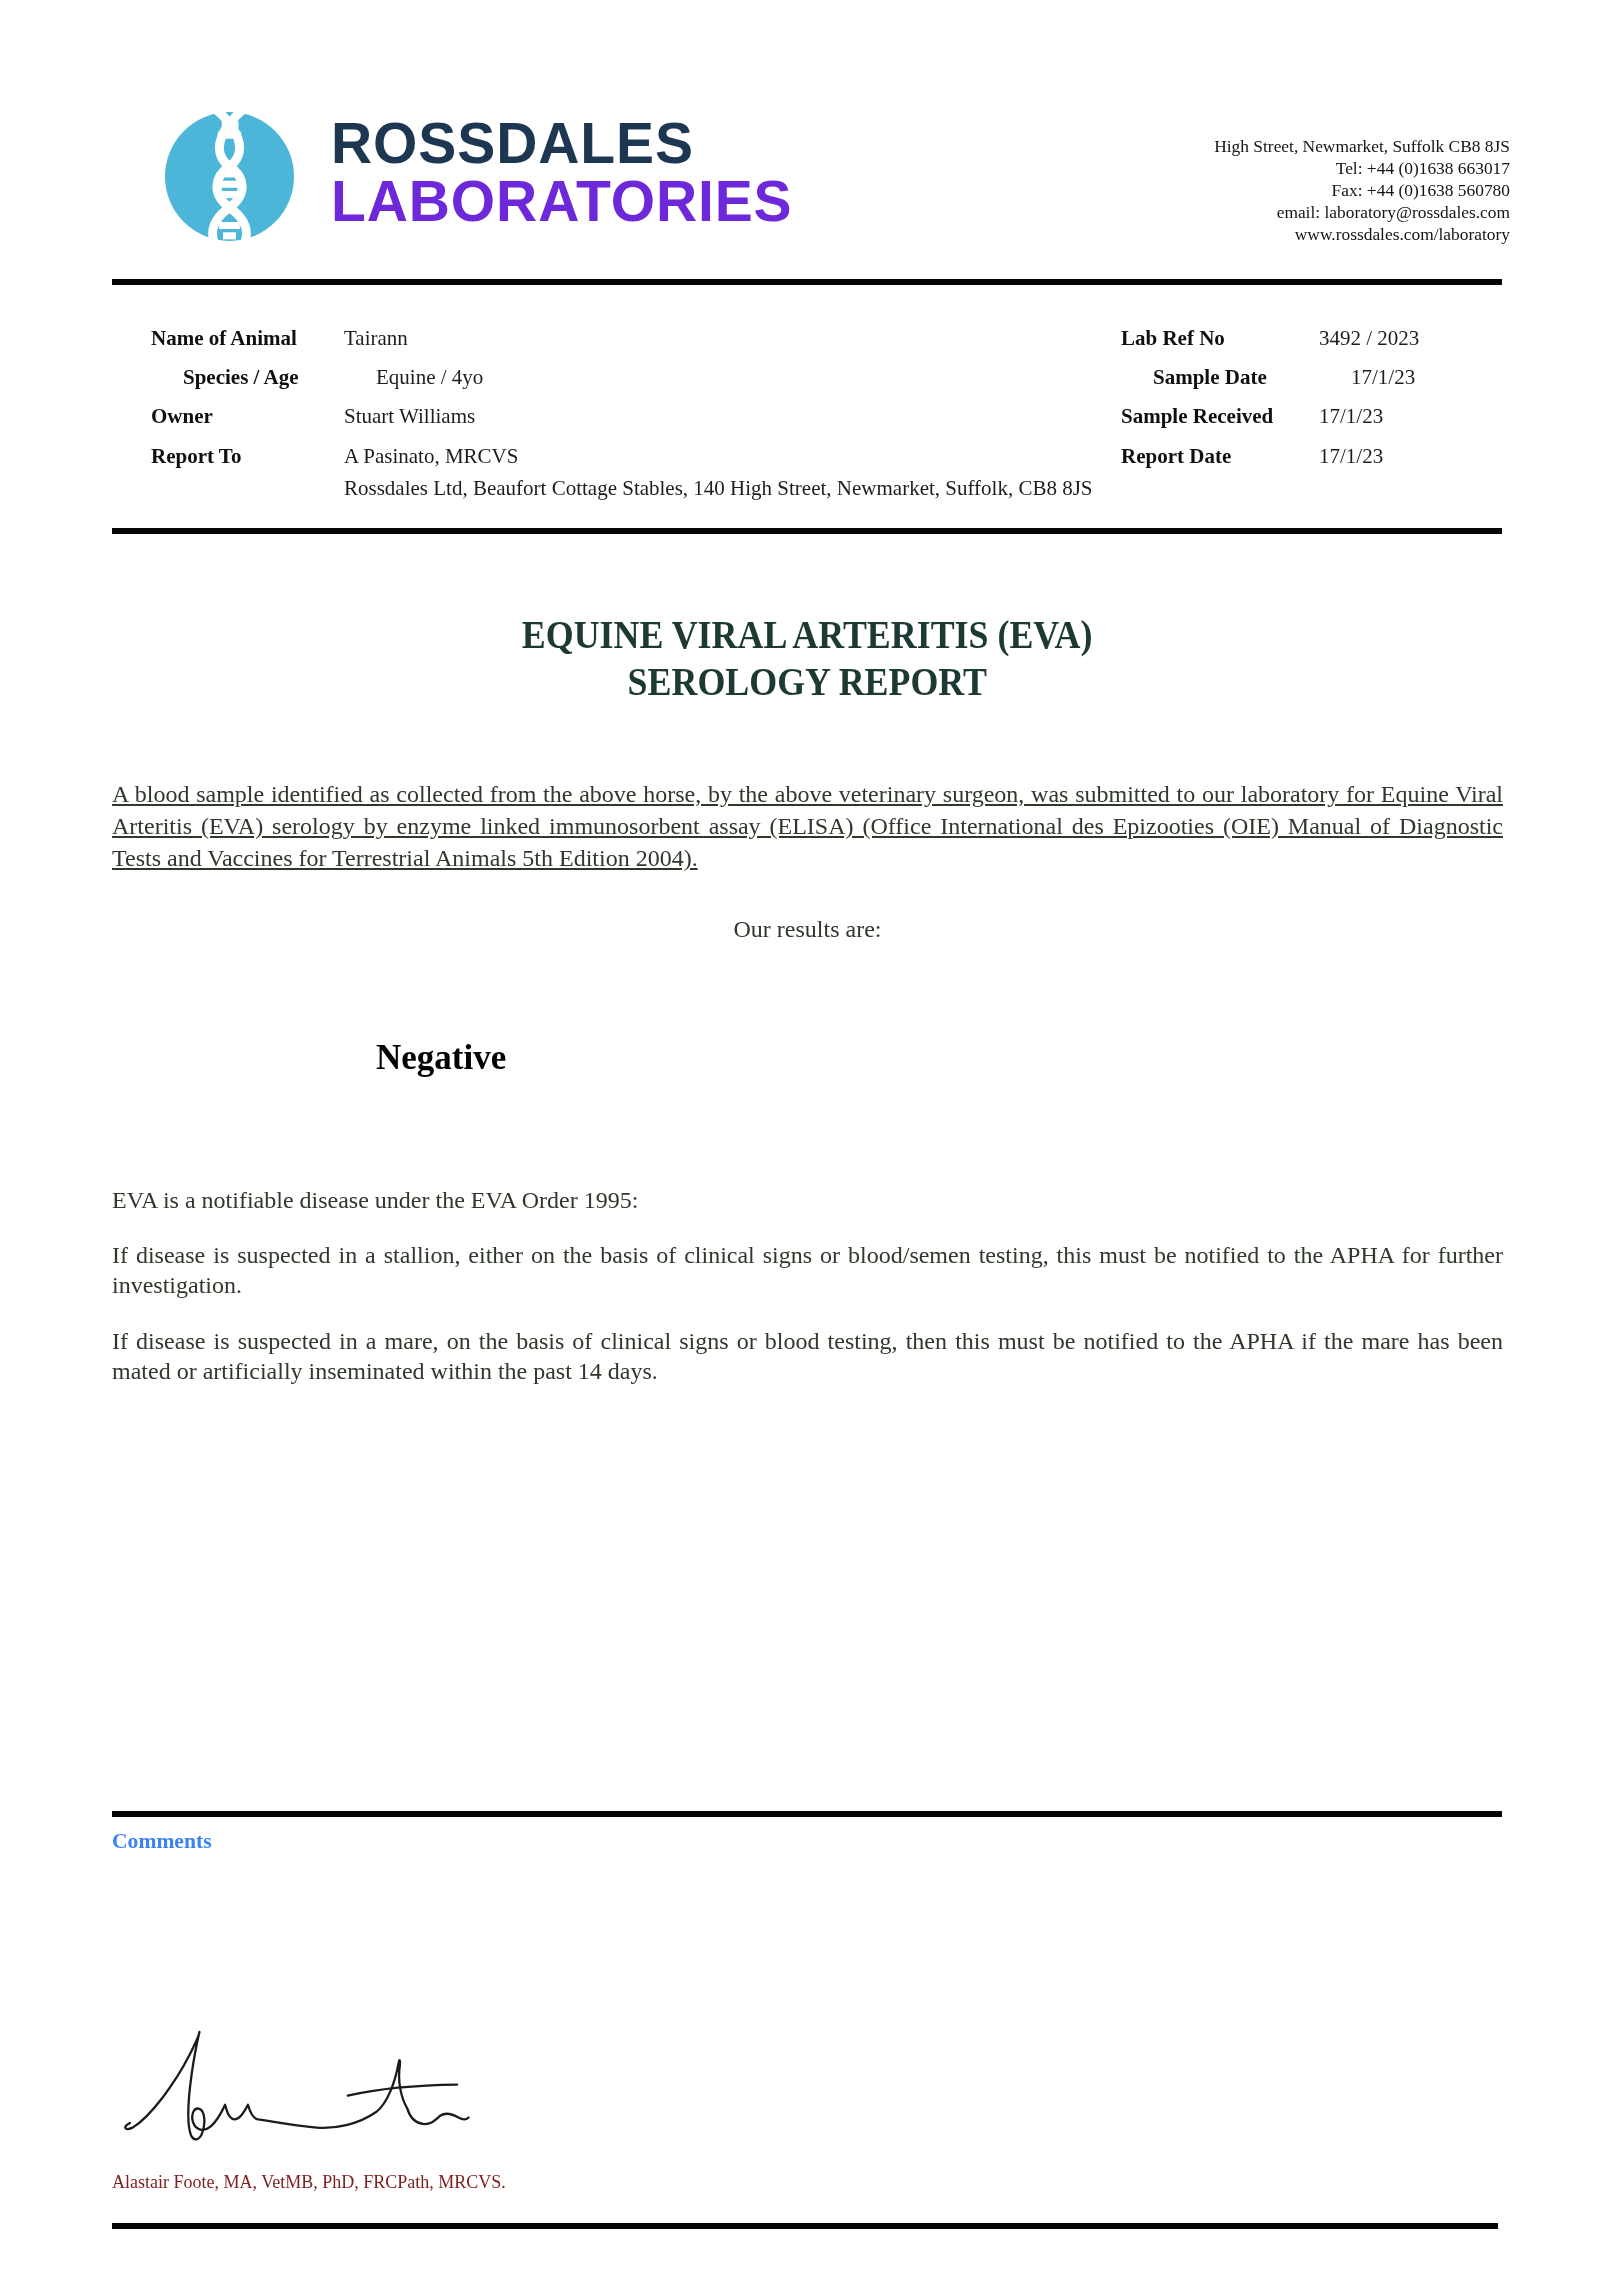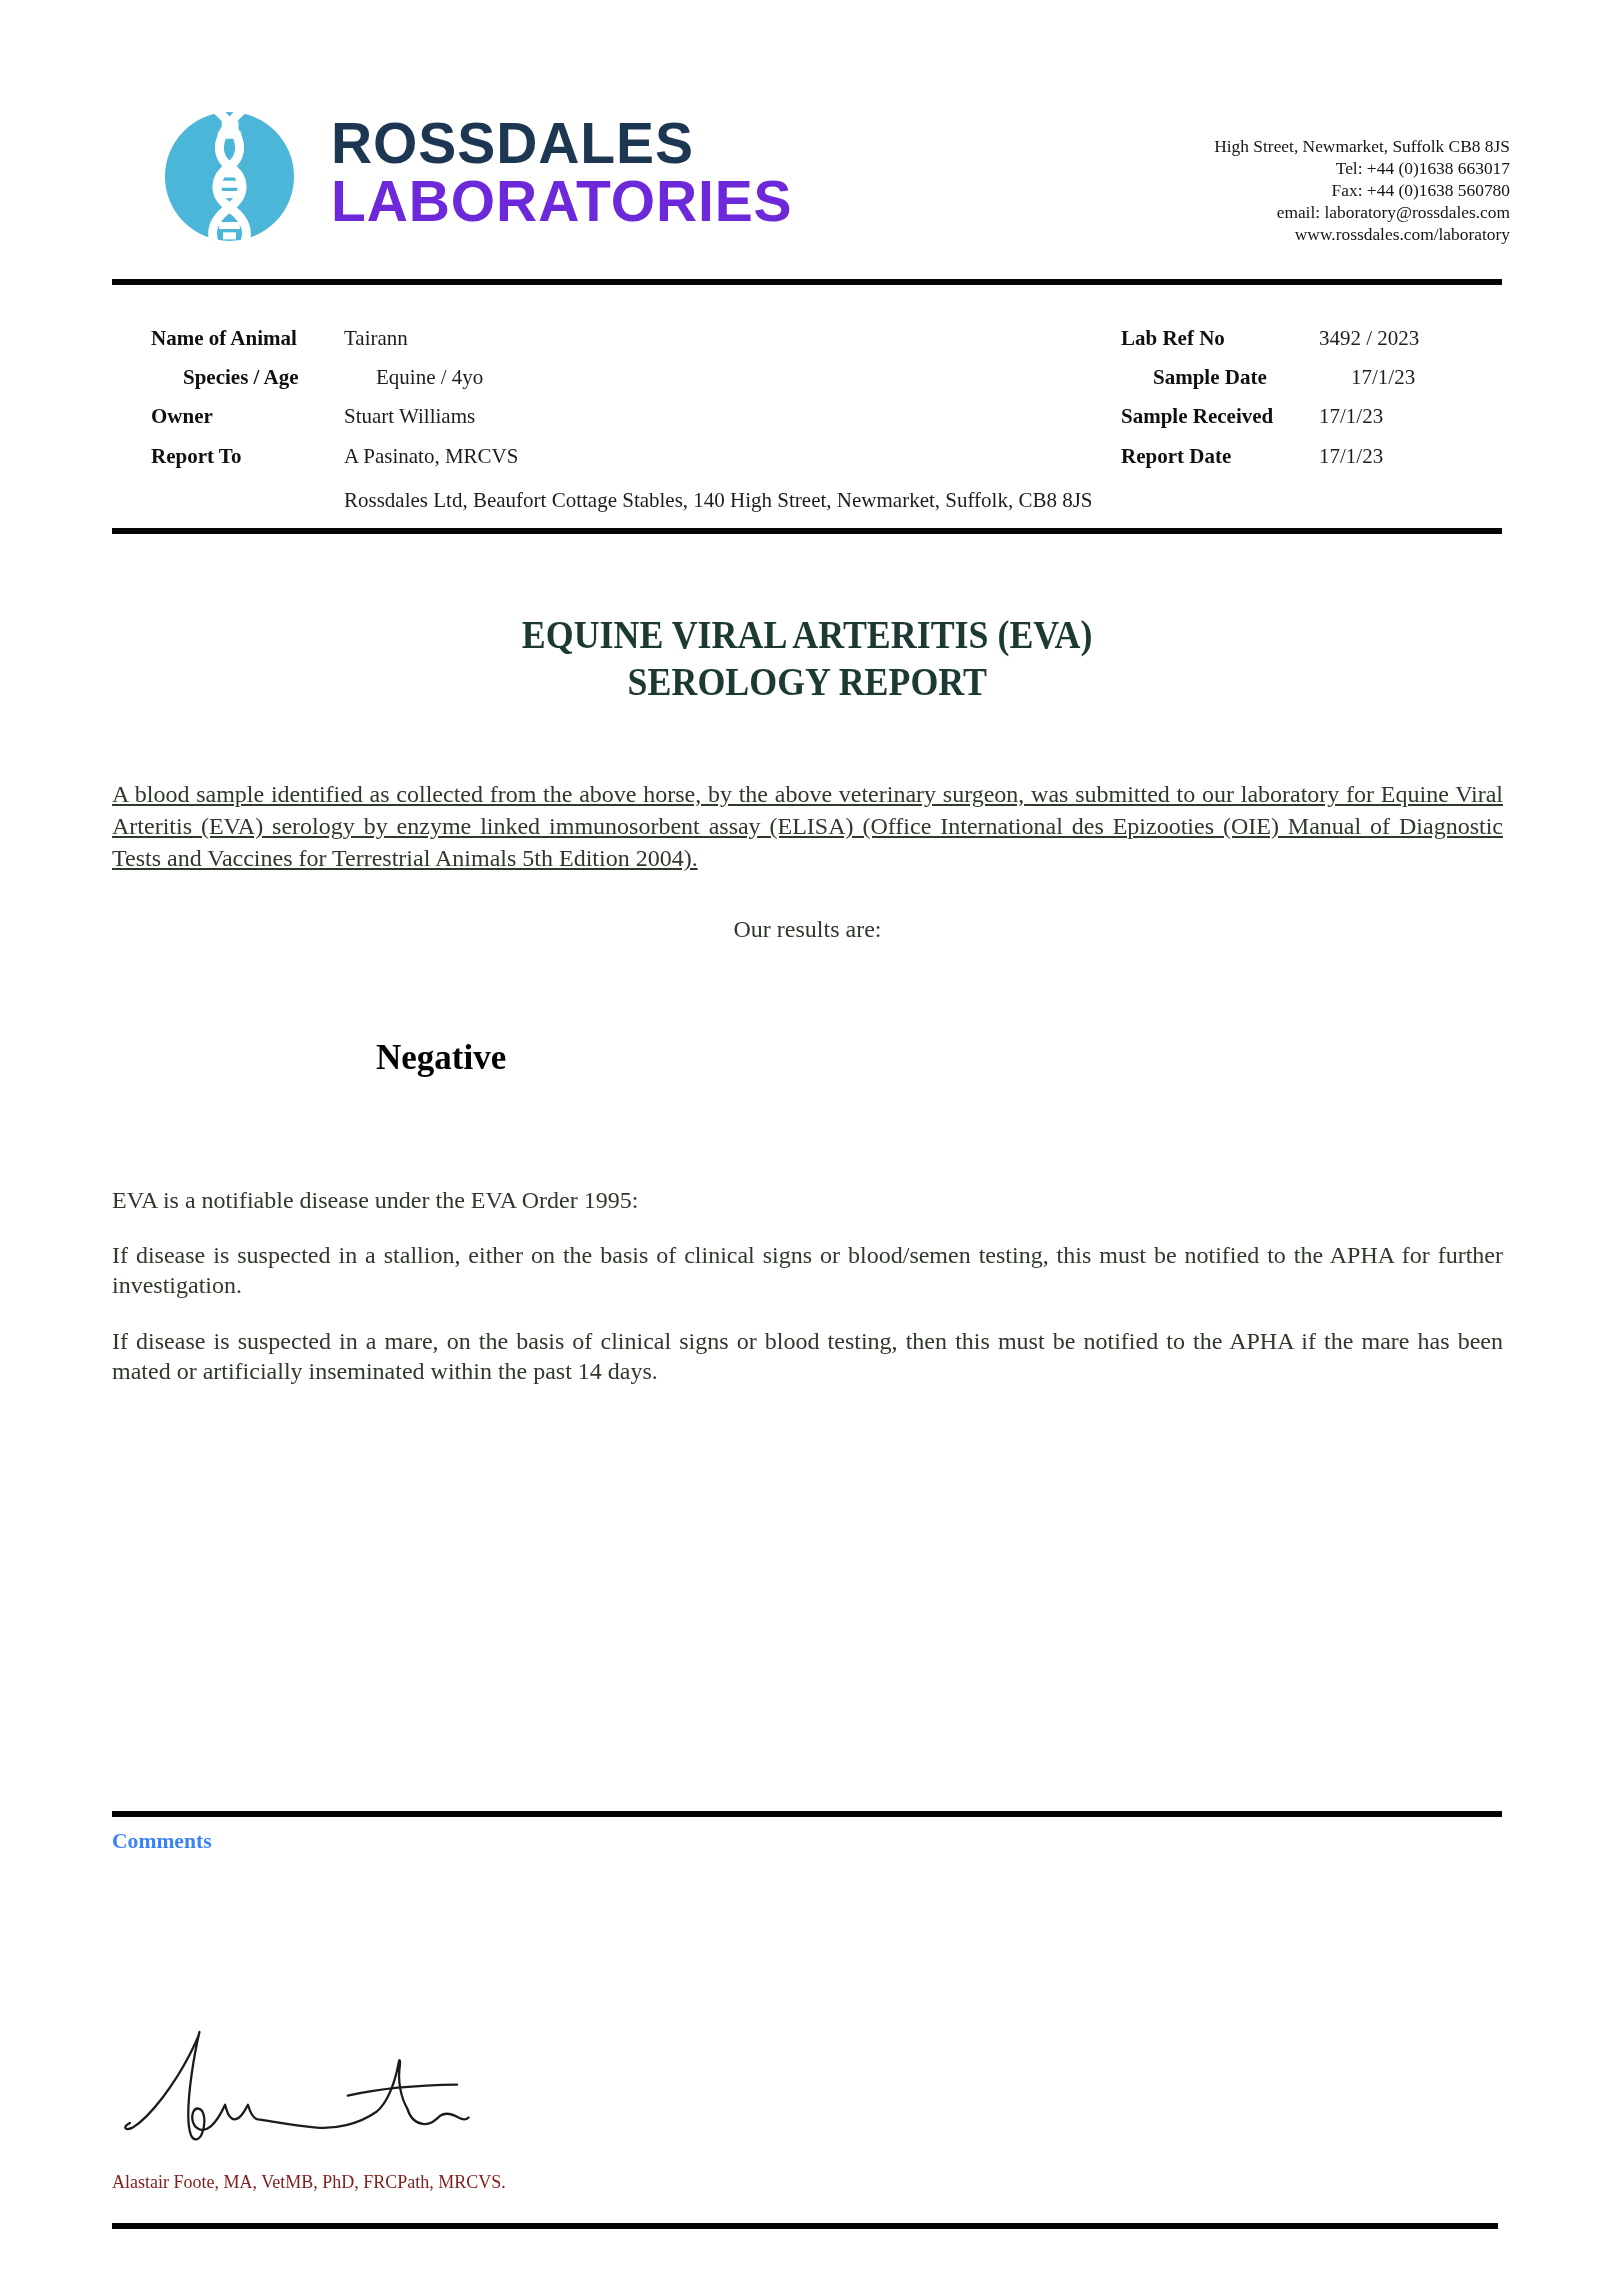--- a/index.html
+++ b/index.html
@@ -16,21 +16,21 @@
   
   .rule{position:absolute;left:112px;width:1390px;background:#050505;}
   .rule1{top:279px;height:6px;}
   .rule2{top:528px;height:6px;}
   .rule3{top:1811px;height:5.5px;}
   .rule4{top:2223px;height:6px;width:1386px;}
   
   .cell{position:absolute;font-size:21px;line-height:24px;white-space:nowrap;}
   .lbl{font-weight:700;color:#101010;}
   .val{color:#1d1d1d;}
-  .r0{top:326px;} .r1{top:365px;margin-left:32px;} .r2{top:404px;} .r3{top:444px;} .r4{top:488px;text-align:center;}
+  .r0{top:326px;} .r1{top:365px;margin-left:32px;} .r2{top:404px;} .r3{top:444px;} .r4{top:476px;text-align:center;}
   .cL{left:151px;} .cV{left:344px;} .cRL{left:1121px;} .cRV{left:1319px;}
   
   .title-block{position:absolute;left:112px;top:611px;width:1391px;text-align:center;
        color:#1c3a33;font-weight:700;font-size:39px;line-height:47px;}
   .condense{display:inline-block;transform:scaleX(0.92);}
   
   .para{position:absolute;left:112px;width:1391px;font-size:24px;line-height:32px;
        color:#2e382b;text-align:justify;}
   .p-intro{top:778px;text-decoration:underline;}
   .p-results-label{top:913px;text-align:center;}

